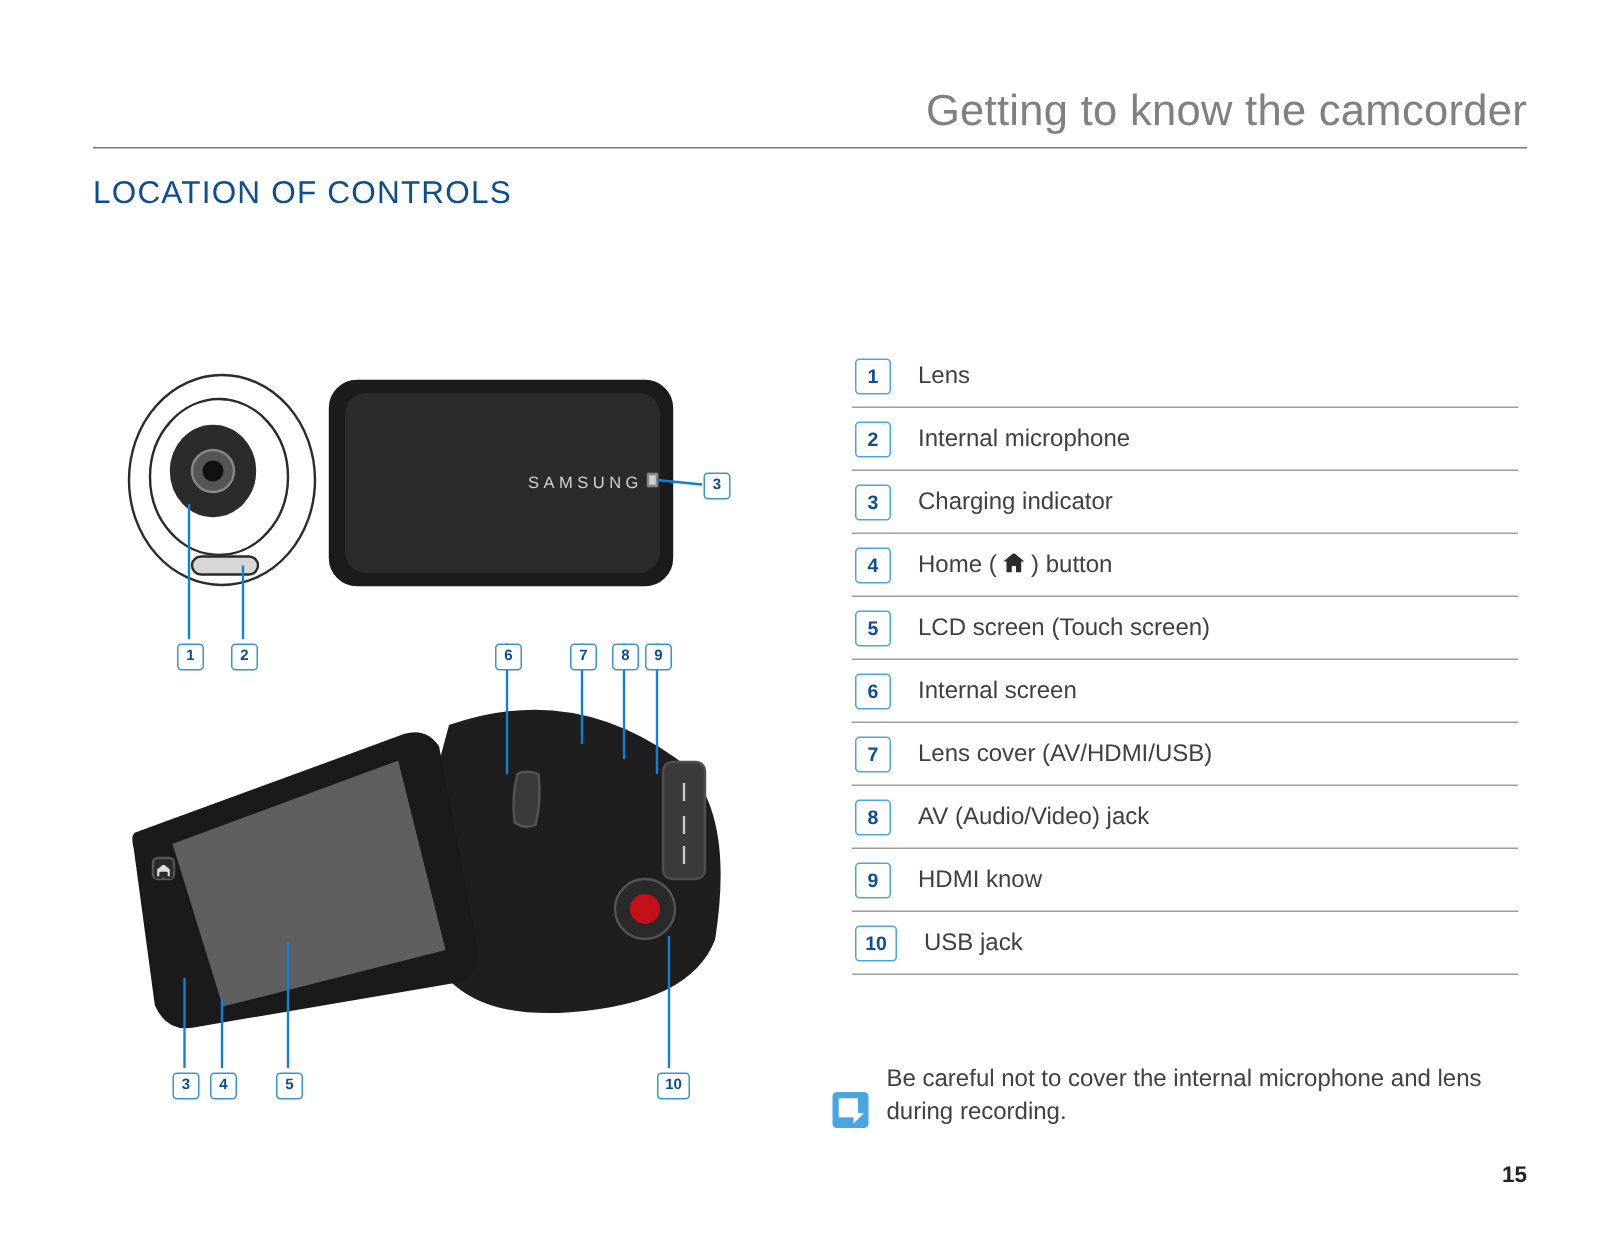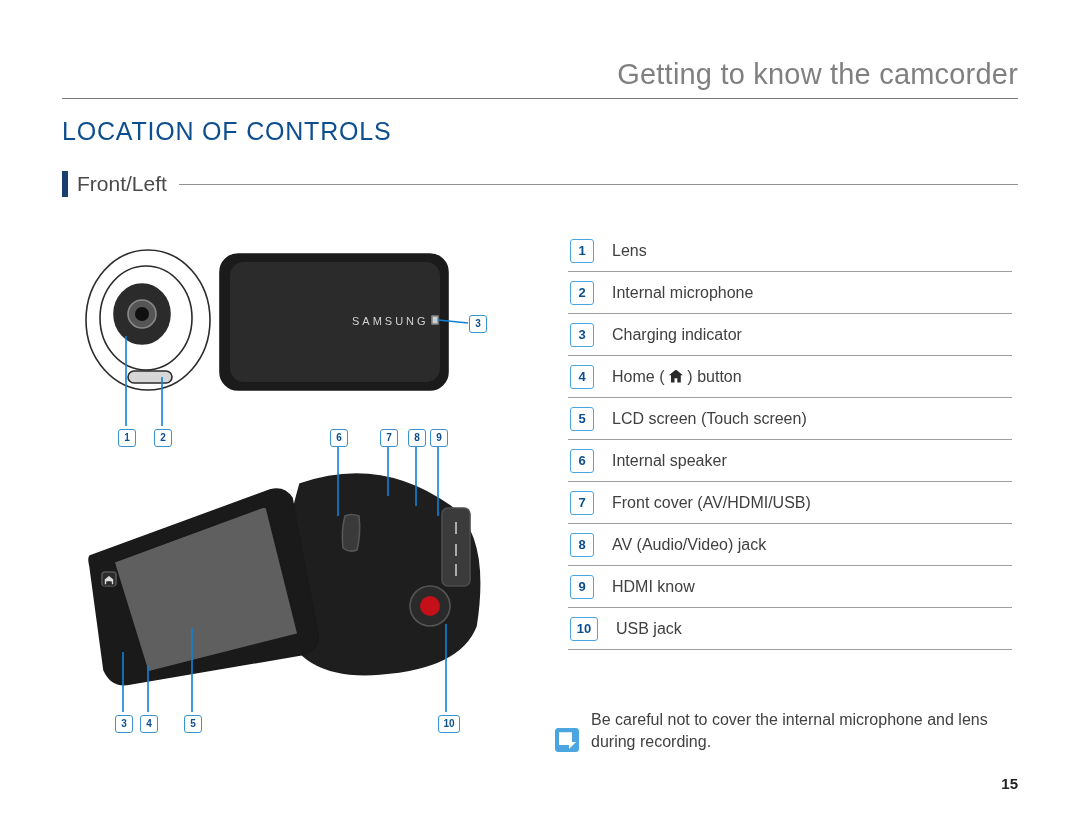--- a/index.html
+++ b/index.html
@@ -28,21 +28,21 @@
     position: absolute;
     top: 98px;
     left: 62px;
     right: 62px;
     border-top: 1px solid #7a7a7a;
   }
   .section-title {
     position: absolute;
     top: 117px;
     left: 62px;
-    font-size: 25px;
+    font-size: 21px;
     color: #0d4e8f;
     letter-spacing: 0.8px;
   }
   .subsection {
     position: absolute;
     top: 171px;
     left: 62px;
     right: 62px;
     display: flex;
     align-items: center;
@@ -168,25 +168,20 @@
   }
 </style>
 </head>
 <body>
 
 <div class="page">
   <div class="header">Getting to know the camcorder</div>
   <div class="header-rule"></div>
   <div class="section-title">LOCATION OF CONTROLS</div>
 
-  <div class="subsection">
-    <div class="sub-bar"></div>
-    <div class="sub-text">Front/Left</div>
-    <div class="sub-rule"></div>
-  </div>
 
   <div class="diagram">
     <svg width="480" height="520" viewBox="0 0 480 520">
 
       <g stroke="#2b2b2b" stroke-width="1.6" fill="none" stroke-linejoin="round">
 
         <rect x="150" y="28" width="228" height="136" rx="18" fill="#1b1b1b" stroke="#1b1b1b"></rect>
         <rect x="160" y="36" width="210" height="120" rx="14" fill="#2b2b2b" stroke="none"></rect>
 
         <ellipse cx="78" cy="94" rx="62" ry="70" fill="#fff"></ellipse>
@@ -275,25 +270,25 @@
         <span class="home-icon"></span>
         <span>) button</span>
       </div>
     </div>
     <div class="legend-row">
       <div class="num-badge">5</div>
       <div class="legend-text">LCD screen (Touch screen)</div>
     </div>
     <div class="legend-row">
       <div class="num-badge">6</div>
-      <div class="legend-text">Internal speaker</div>
+      <div class="legend-text">Internal screen</div>
     </div>
     <div class="legend-row">
       <div class="num-badge">7</div>
-      <div class="legend-text">Front cover (AV/HDMI/USB)</div>
+      <div class="legend-text">Lens cover (AV/HDMI/USB)</div>
     </div>
     <div class="legend-row">
       <div class="num-badge">8</div>
       <div class="legend-text">AV (Audio/Video) jack</div>
     </div>
     <div class="legend-row">
       <div class="num-badge">9</div>
       <div class="legend-text">HDMI know</div>
     </div>
     <div class="legend-row">

